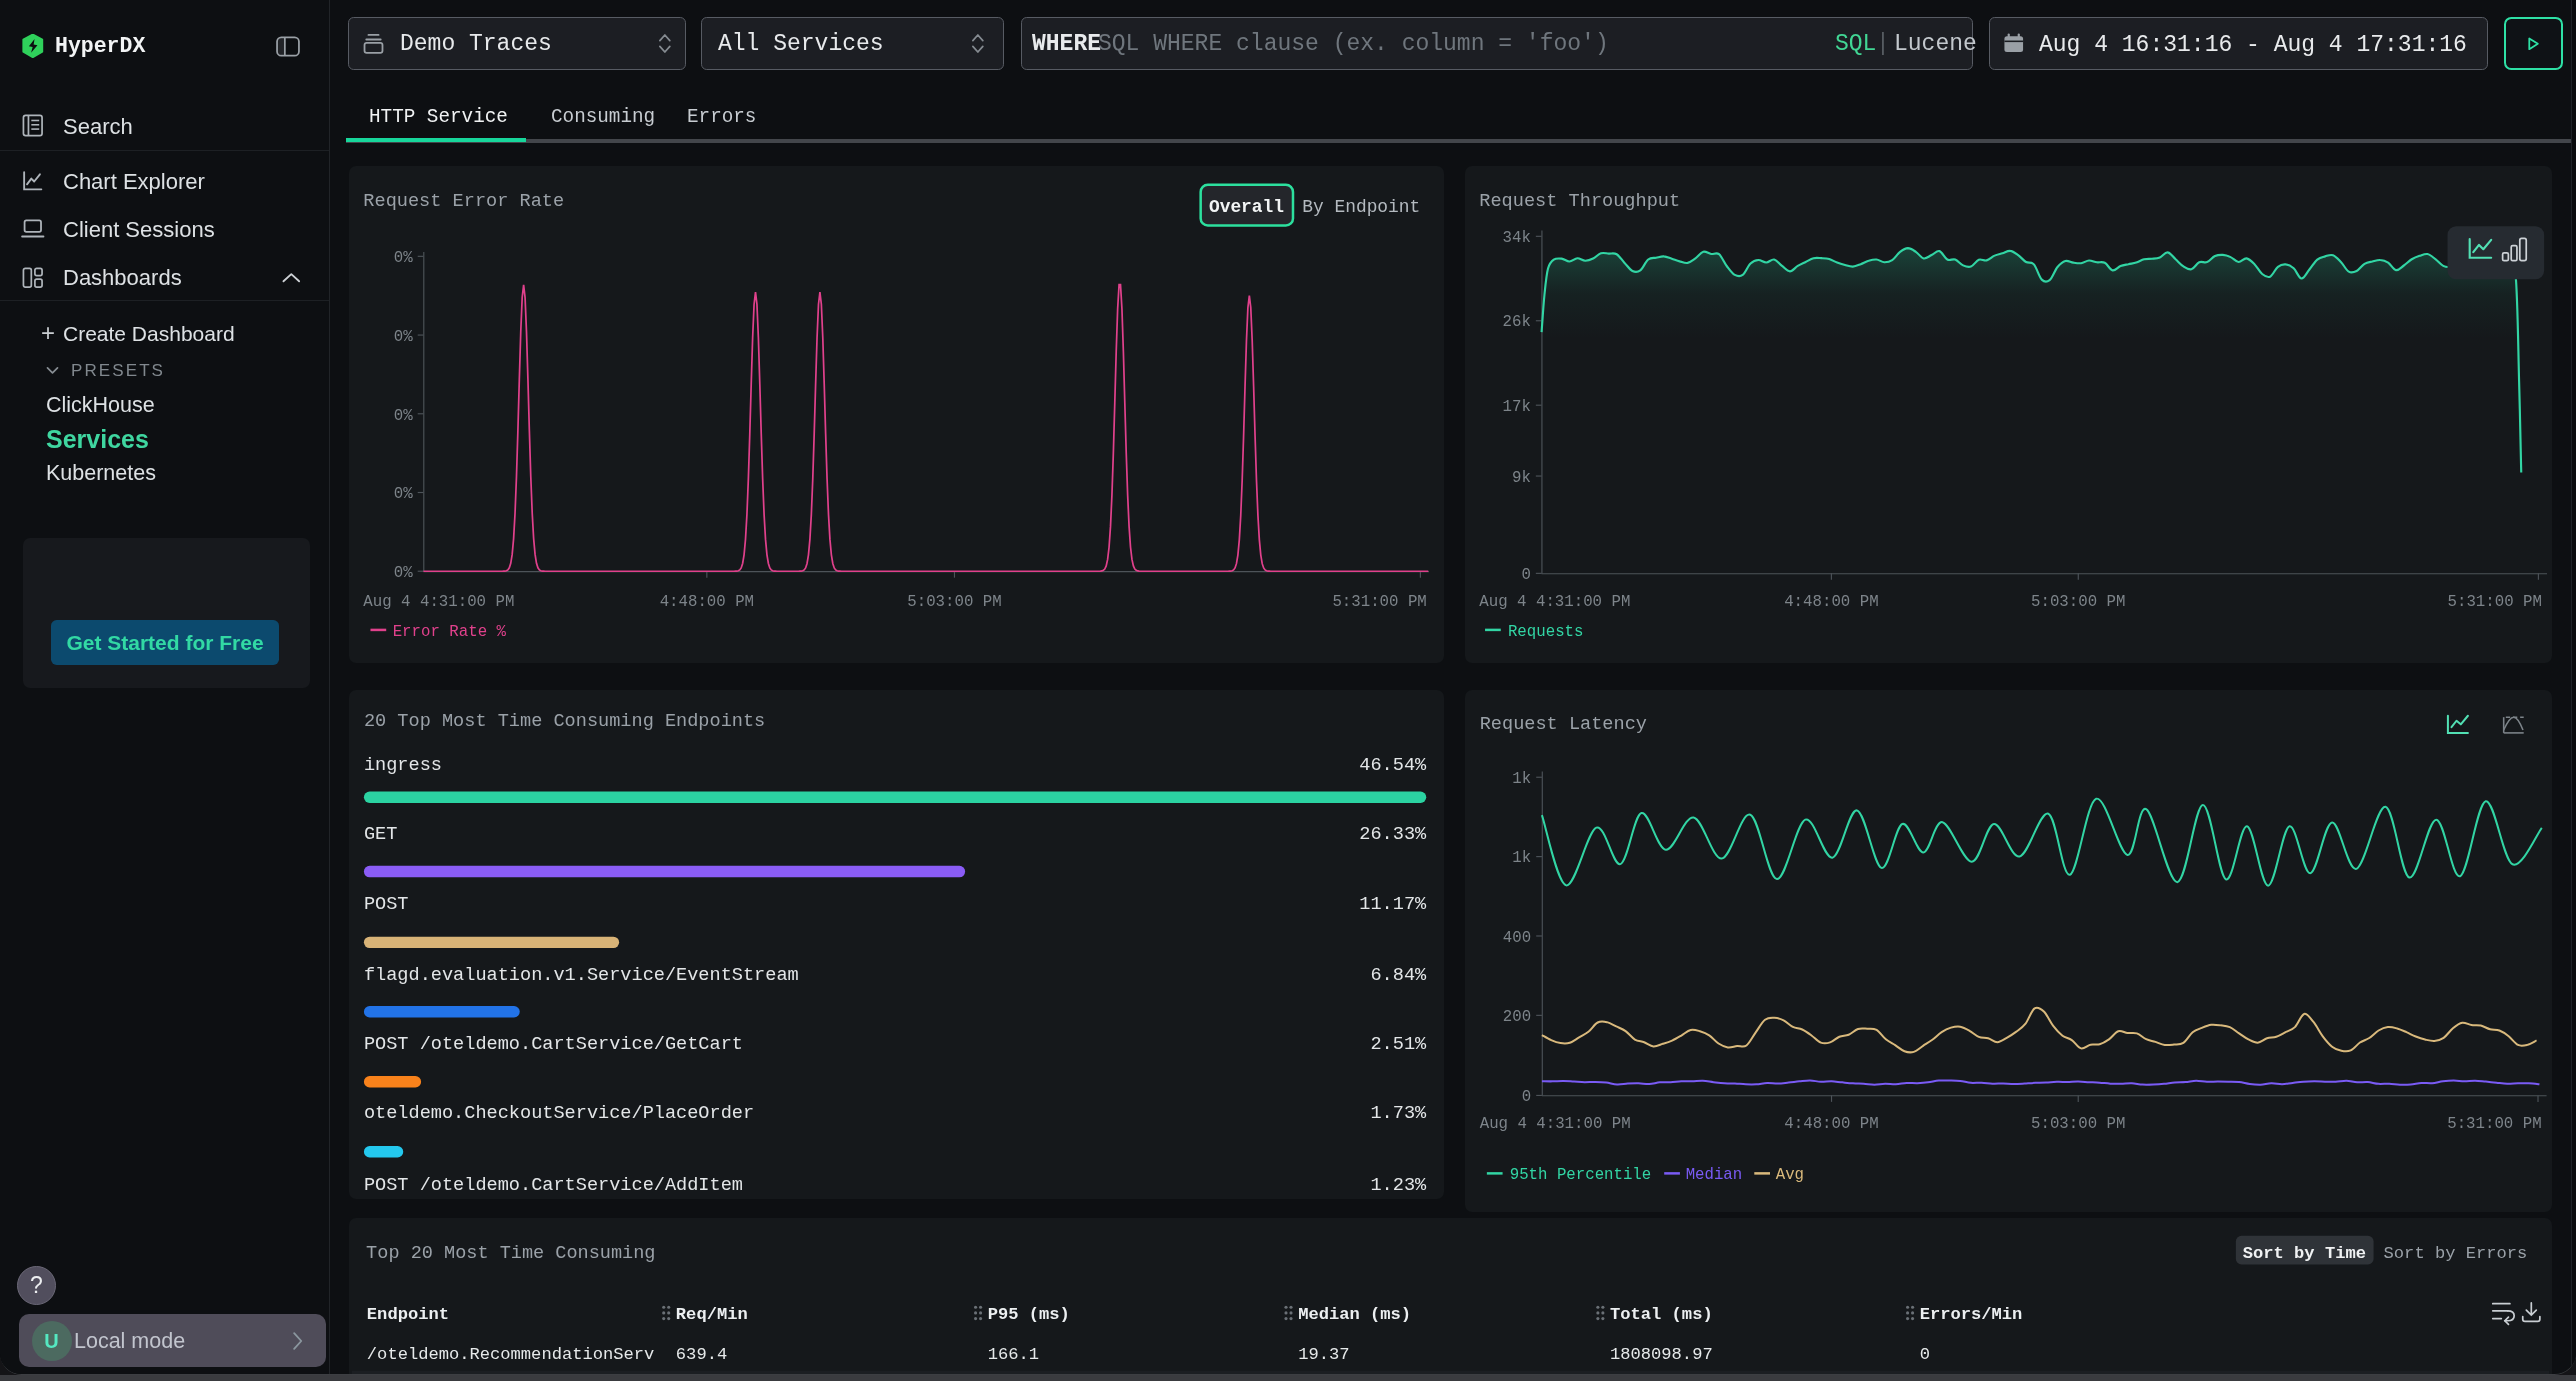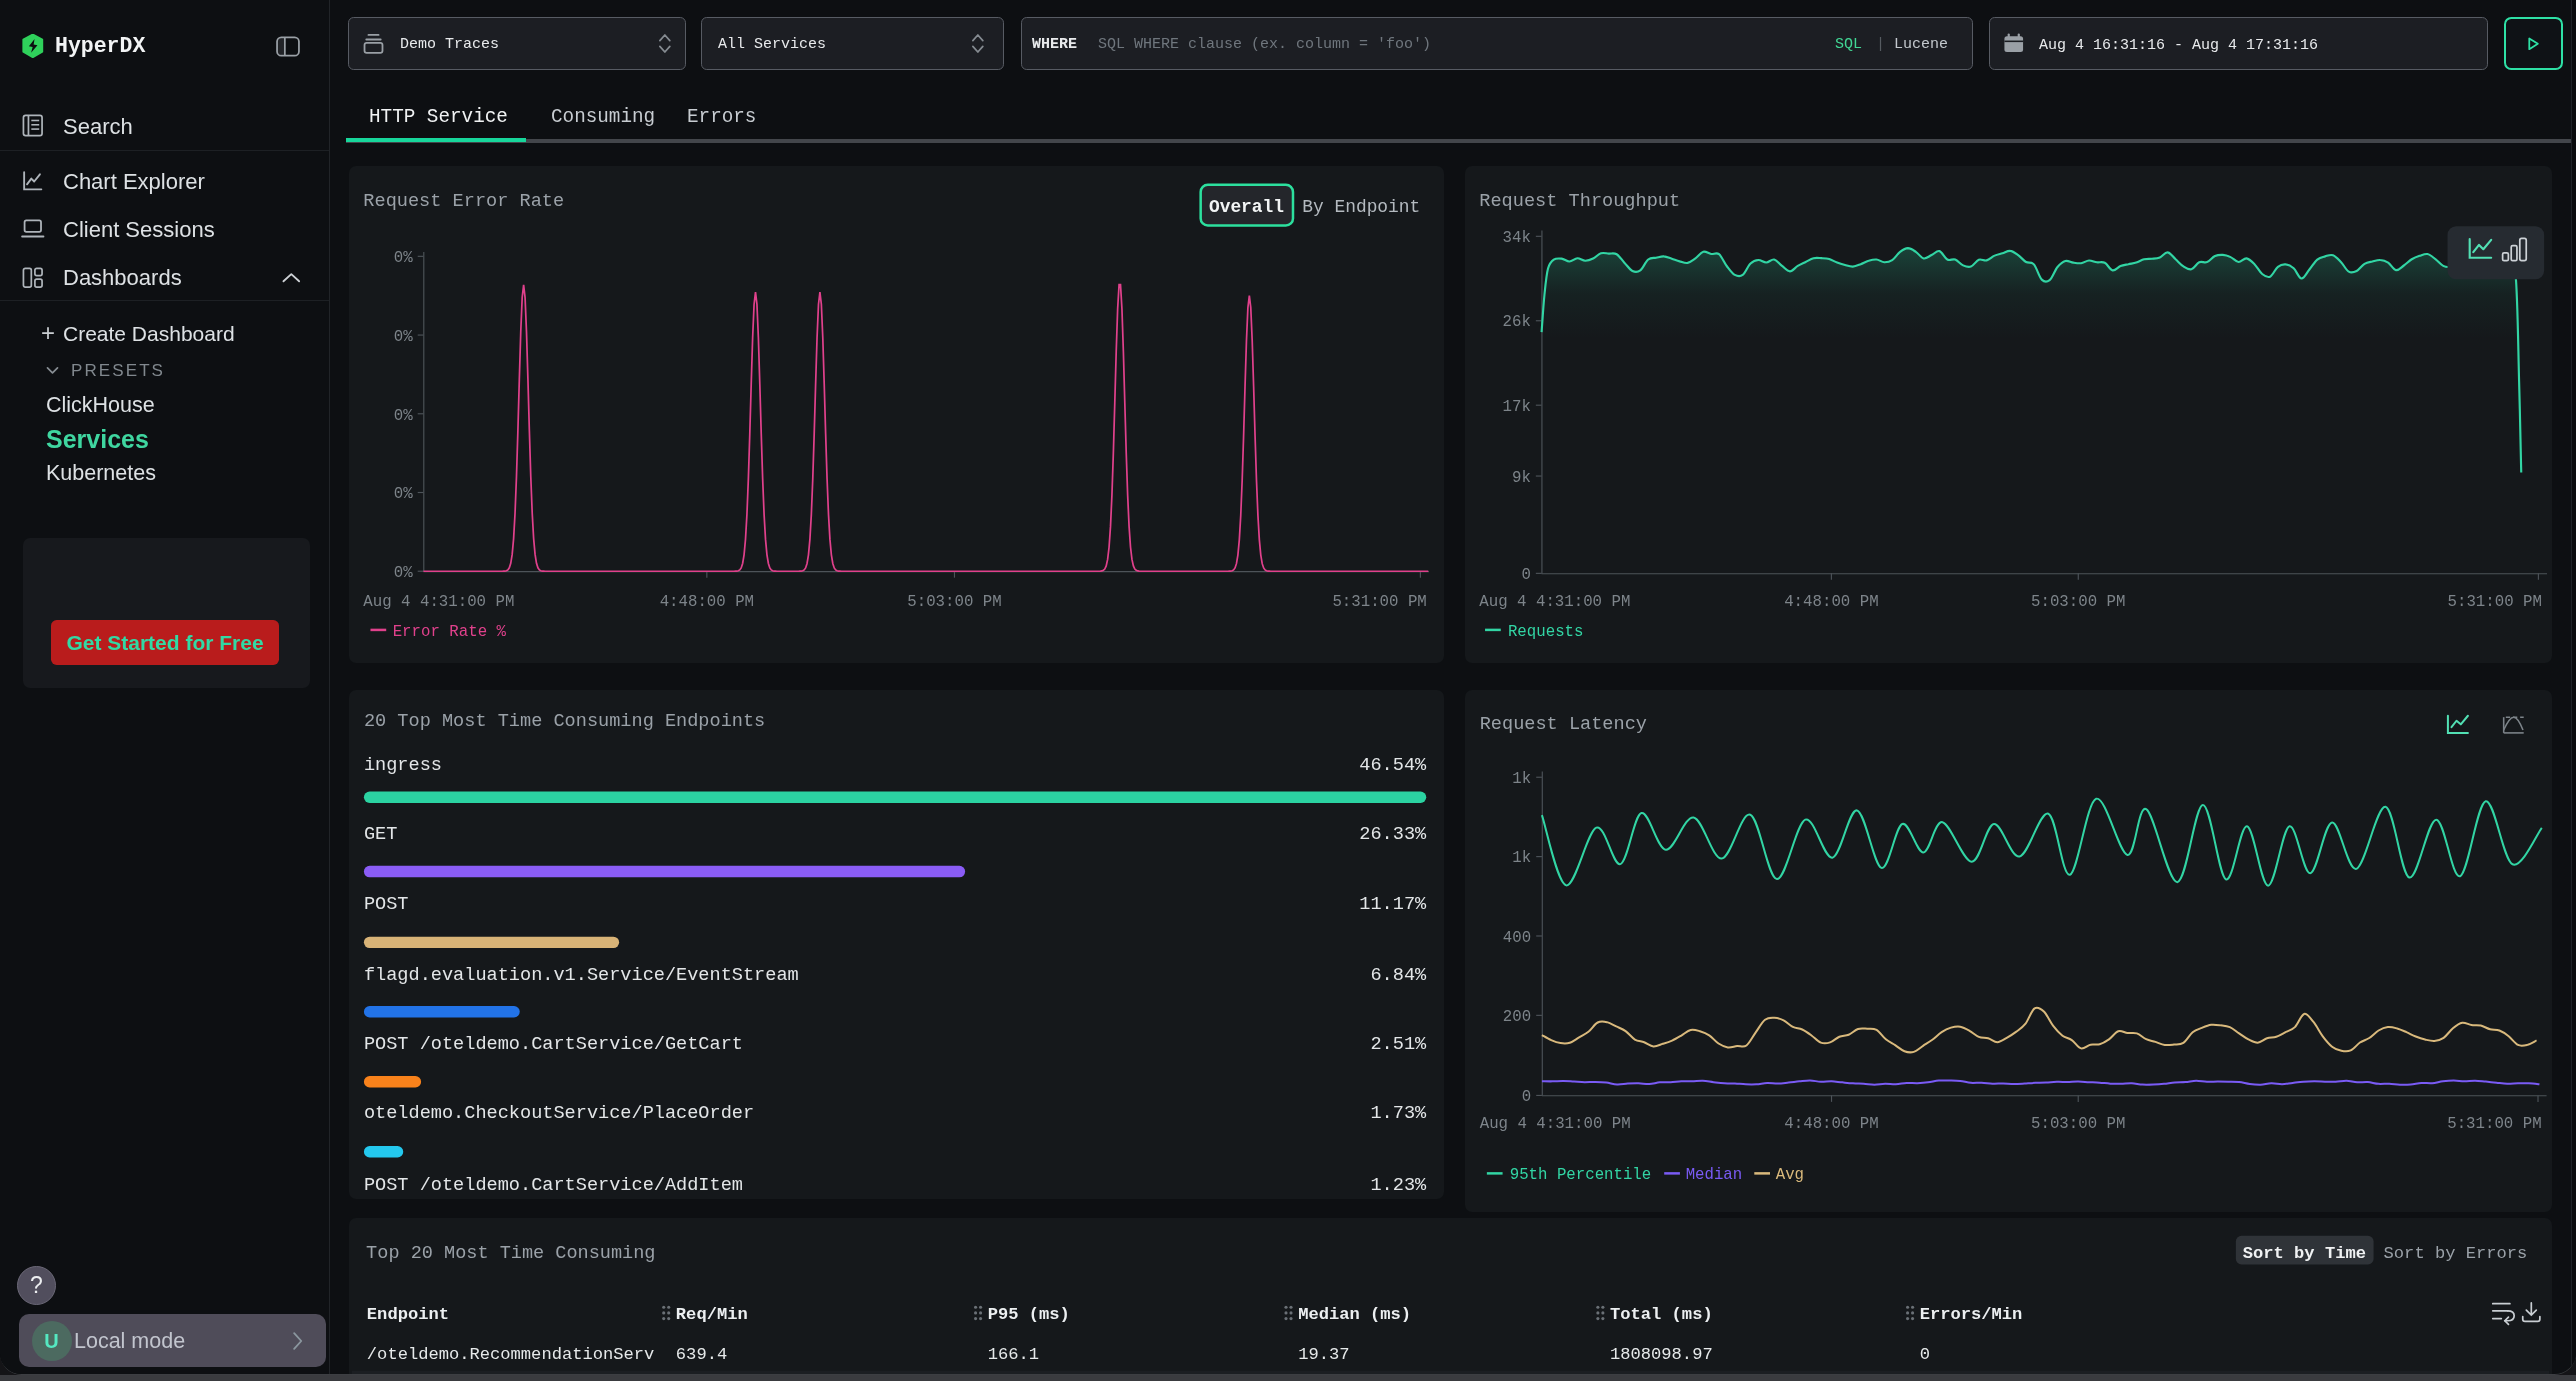--- a/index.html
+++ b/index.html
@@ -4,21 +4,21 @@
 html,body{width:2576px;height:1381px;overflow:hidden;background:#3a3b3f}
 body{font-family:"Liberation Mono",monospace;-webkit-font-smoothing:antialiased}
 .abs{position:absolute}
 .behind{position:absolute;left:0;top:1331px;width:2576px;height:44px;background:#141417}
 .window{position:absolute;left:0;top:0;width:2576px;height:1375px;background:#0d0f12;border-radius:0 0 21.5px 21.5px;overflow:hidden;border-bottom:1.4px solid #3c3e42}
 .sidebar{position:absolute;left:0;top:0;width:330px;height:1375px;background:#0d0f12;border-right:0.7px solid #212428}
 .sans{font-family:"Liberation Sans",sans-serif}
 .mono{font-family:"Liberation Mono",monospace}
 .panel{position:absolute;background:#15181b;border-radius:7.2px}
 .selbox{position:absolute;top:17px;height:53px;background:#1c1e23;border:1.4px solid #575b63;border-radius:5.7px}
-.boxtxt{position:absolute;transform:translateY(-50%);font-size:15px;color:#e8eaec;white-space:pre}
+.boxtxt{position:absolute;transform:translateY(-50%);font-size:23px;color:#e8eaec;white-space:pre}
 .navitem{position:absolute;left:63px;font-size:22px;color:#dde1e4;font-family:"Liberation Sans",sans-serif;transform:translateY(-50%)}
 .sep{position:absolute;left:0;width:329px;height:0.7px;background:#1d2024}
 </style></head><body>
 <div class="behind"></div>
 <div class="window">
 <div class="abs" style="left:0;top:0;width:4.3px;height:1375px;background:#0a0b0d;border-right:0.7px solid #1f2226"></div>
 <div class="abs" style="left:2571px;top:0;width:5px;height:1375px;background:#0a0b0d;border-left:0.7px solid #1f2226"></div>
 <div class="sidebar">
 <svg class="abs" style="left:22px;top:34px" width="23" height="24" viewBox="0 0 32 34">
 <path d="M15 0.6 L28.5 8 L28.5 25 L15 33 L1.5 25 L1.5 8 Z" fill="#2fd15b" stroke="#2fd15b" stroke-width="2.5" stroke-linejoin="round"></path>
@@ -62,21 +62,21 @@
 <div class="abs sans" style="left:41px;top:333px;transform:translateY(-50%);font-size:24px;color:#c9cdd1">+</div>
 <div class="navitem" style="top:334px;font-size:21px;color:#dde1e4">Create Dashboard</div>
 <svg class="abs" style="left:46px;top:366px" width="13" height="8.6" viewBox="0 0 18 12">
 <path d="M2 2.5 L9 9.5 L16 2.5" fill="none" stroke="#878d93" stroke-width="2.4" stroke-linecap="round" stroke-linejoin="round"></path>
       </svg>
 <div class="abs sans" style="left:71px;top:371px;transform:translateY(-50%);font-size:17px;letter-spacing:2.1px;color:#81888e">PRESETS</div>
 <div class="abs sans" style="left:46px;top:405px;transform:translateY(-50%);font-size:21.5px;color:#dde1e4">ClickHouse</div>
 <div class="abs sans" style="left:46px;top:439px;transform:translateY(-50%);font-size:25px;font-weight:bold;color:#3fd6a0">Services</div>
 <div class="abs sans" style="left:46px;top:473px;transform:translateY(-50%);font-size:21.5px;color:#dde1e4">Kubernetes</div>
 <div class="abs" style="left:23px;top:538px;width:287px;height:150px;background:#17191d;border-radius:7.2px"></div>
-<div class="abs sans" style="left:51px;top:620px;width:228px;height:45px;background:#b91c1c;border-radius:5.7px;color:#32d9a4;font-weight:bold;font-size:21px;text-align:center;line-height:45px">Get Started for Free</div>
+<div class="abs sans" style="left:51px;top:620px;width:228px;height:45px;background:#0c4a6e;border-radius:5.7px;color:#32d9a4;font-weight:bold;font-size:21px;text-align:center;line-height:45px">Get Started for Free</div>
 <div class="abs" style="left:17px;top:1266px;width:39px;height:39px;border-radius:50%;background:#514e5d;border:1.4px solid #6b6877"></div>
 <div class="abs sans" style="left:17px;top:1266px;width:39px;height:39px;text-align:center;line-height:39px;font-size:23px;color:#eceef0">?</div>
 <div class="abs" style="left:18.6px;top:1314px;width:307px;height:53px;background:#4f4c59;border-radius:10px"></div>
 <div class="abs" style="left:31.5px;top:1321px;width:40px;height:40px;border-radius:50%;background:#4c6a60"></div>
 <div class="abs sans" style="left:31.5px;top:1321px;width:40px;height:40px;text-align:center;line-height:40px;font-size:20px;font-weight:bold;color:#55e8c1">U</div>
 <div class="abs sans" style="left:74px;top:1341px;transform:translateY(-50%);font-size:21.5px;font-weight:normal;color:#c2c5ce">Local mode</div>
 <svg class="abs" style="left:292px;top:1331px" width="11.4" height="20" viewBox="0 0 16 28">
 <path d="M3 3 L13 14 L3 25" fill="none" stroke="#8a969e" stroke-width="2.6" stroke-linecap="round" stroke-linejoin="round"></path>
       </svg>
 </div>

